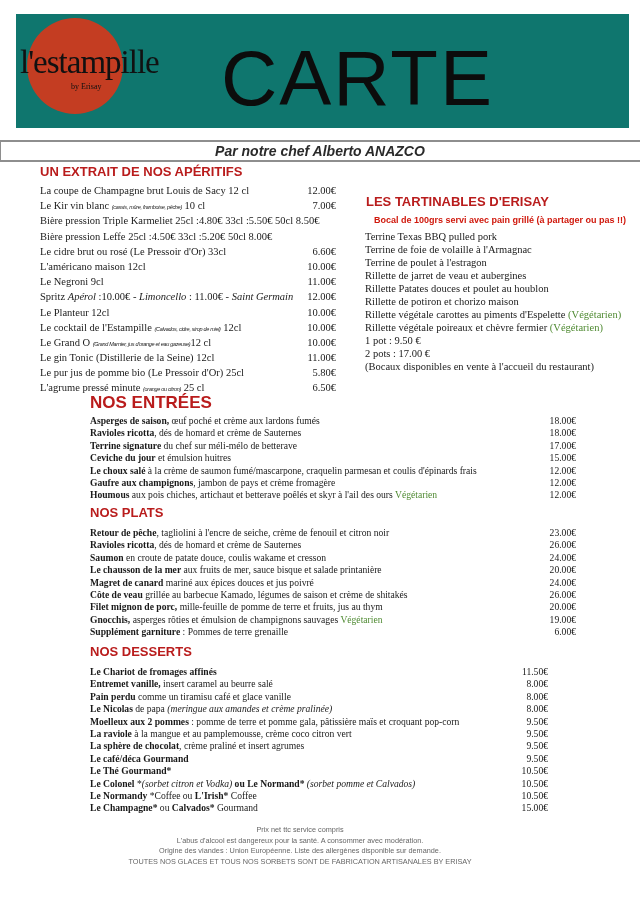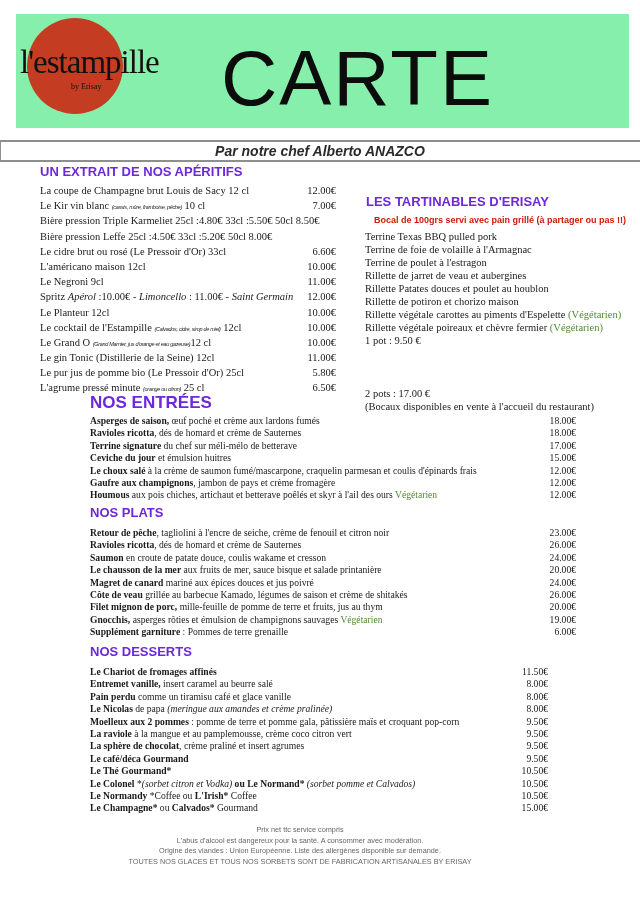--- a/index.html
+++ b/index.html
@@ -1,24 +1,24 @@
 <!DOCTYPE html>
 <html><head>
 <meta charset="utf-8">
 <style>
   html, body { margin:0; padding:0; background:#ffffff; }
   body { width:640px; height:905px; position:relative; overflow:hidden; font-family:"Liberation Serif", serif; color:#1a1a1a; }
-  .banner { position:absolute; left:16px; top:14px; width:613px; height:114px; background:#86efac; }
+  .banner { position:absolute; left:16px; top:14px; width:613px; height:114px; background:#0f766e; }
   .logo-circle { position:absolute; left:11px; top:4px; width:96px; height:96px; border-radius:50%; background:#c43d22; }
   .logo-text { position:absolute; left:4px; top:32px; font-family:"Liberation Serif", serif; font-size:33px; color:#111; letter-spacing:-1px; line-height:1; }
   .logo-sub { position:absolute; left:55px; top:68px; font-size:8px; color:#111; }
   .carte-title { position:absolute; left:205px; top:25px; font-family:"Liberation Sans", sans-serif; font-size:78px; color:#0c0c0c; letter-spacing:2px; line-height:1; }
   .chef-bar { position:absolute; left:0; top:140px; width:640px; height:22px; border-top:2px solid #8e8e8e; border-bottom:2px solid #8e8e8e; border-left:1px solid #8e8e8e; box-sizing:border-box; }
   .chef-text { position:absolute; left:0; top:143px; width:640px; text-align:center; font-family:"Liberation Sans", sans-serif; font-style:italic; font-size:14px; font-weight:bold; color:#2a2a2a; }
-  .h-red { position:absolute; font-family:"Liberation Sans", sans-serif; color:#6d28d9; font-weight:bold; }
+  .h-red { position:absolute; font-family:"Liberation Sans", sans-serif; color:#b91c1c; font-weight:bold; }
   .aper { position:absolute; left:40px; width:296px; font-size:10.5px; line-height:15.2px; }
   .row { position:relative; white-space:nowrap; height:15.2px; }
   .row .price { position:absolute; right:0; top:0; }
   .tiny { font-size:5.5px; font-style:italic; font-family:"Liberation Sans", sans-serif; letter-spacing:-0.3px; }
   .ital { font-style:italic; }
   .green { color:#4f8a32; }
   .tart { position:absolute; left:365px; top:230px; width:274px; font-size:10.5px; line-height:13px; }
   .tart-sub { position:absolute; left:366px; top:215px; font-family:"Liberation Sans", sans-serif; color:#d0180c; font-weight:bold; font-size:9px;margin-left:8px; }
   .menu { position:absolute; left:90px; width:486px; font-size:9.6px; line-height:12.4px; }
   .menu .row { height:12.4px; }
@@ -62,21 +62,21 @@
 <div class="tart" id="tart-list">
     <div style="white-space: nowrap;"><span>Terrine Texas BBQ pulled pork</span></div>
     <div style="white-space: nowrap;"><span>Terrine de foie de volaille à l'Armagnac</span></div>
     <div style="white-space: nowrap;"><span>Terrine de poulet à l'estragon</span></div>
     <div style="white-space: nowrap;"><span>Rillette de jarret de veau et aubergines</span></div>
     <div style="white-space: nowrap;"><span>Rillette Patates douces et poulet au houblon</span></div>
     <div style="white-space: nowrap;"><span>Rillette de potiron et chorizo maison</span></div>
     <div style="white-space: nowrap;"><span>Rillette végétale carottes au piments d'Espelette </span><span class="green">(Végétarien)</span></div>
     <div style="white-space: nowrap;"><span>Rillette végétale poireaux et chèvre fermier </span><span class="green">(Végétarien)</span></div>
     <div style="white-space: nowrap;"><span>1 pot :    9.50 €</span></div>
-    <div style="white-space: nowrap; margin-top: 40px;"><span>2 pots : 17.00 €</span></div>
+    <div style="white-space: nowrap;"><span>2 pots : 17.00 €</span></div>
     <div style="white-space: nowrap;"><span>(Bocaux disponibles en vente à l'accueil du restaurant)</span></div>
   </div>
 
 <div class="h-red" style="left:90px; top:393px; font-size:17px;">NOS ENTRÉES</div>
 <div class="menu" style="top:415px;" id="entrees-list">
     <div class="row"><b>Asperges de saison,</b><span> œuf poché et crème aux lardons fumés</span><span class="price">18.00€</span></div>
     <div class="row"><b>Ravioles ricotta</b><span>, dés de homard et crème de Sauternes</span><span class="price">18.00€</span></div>
     <div class="row"><b>Terrine signature</b><span> du chef sur méli-mélo de betterave</span><span class="price">17.00€</span></div>
     <div class="row"><b>Ceviche du jour</b><span> et émulsion huitres</span><span class="price">15.00€</span></div>
     <div class="row"><b>Le choux salé</b><span> à la crème de saumon fumé/mascarpone, craquelin parmesan et coulis d'épinards frais</span><span class="price">12.00€</span></div>

